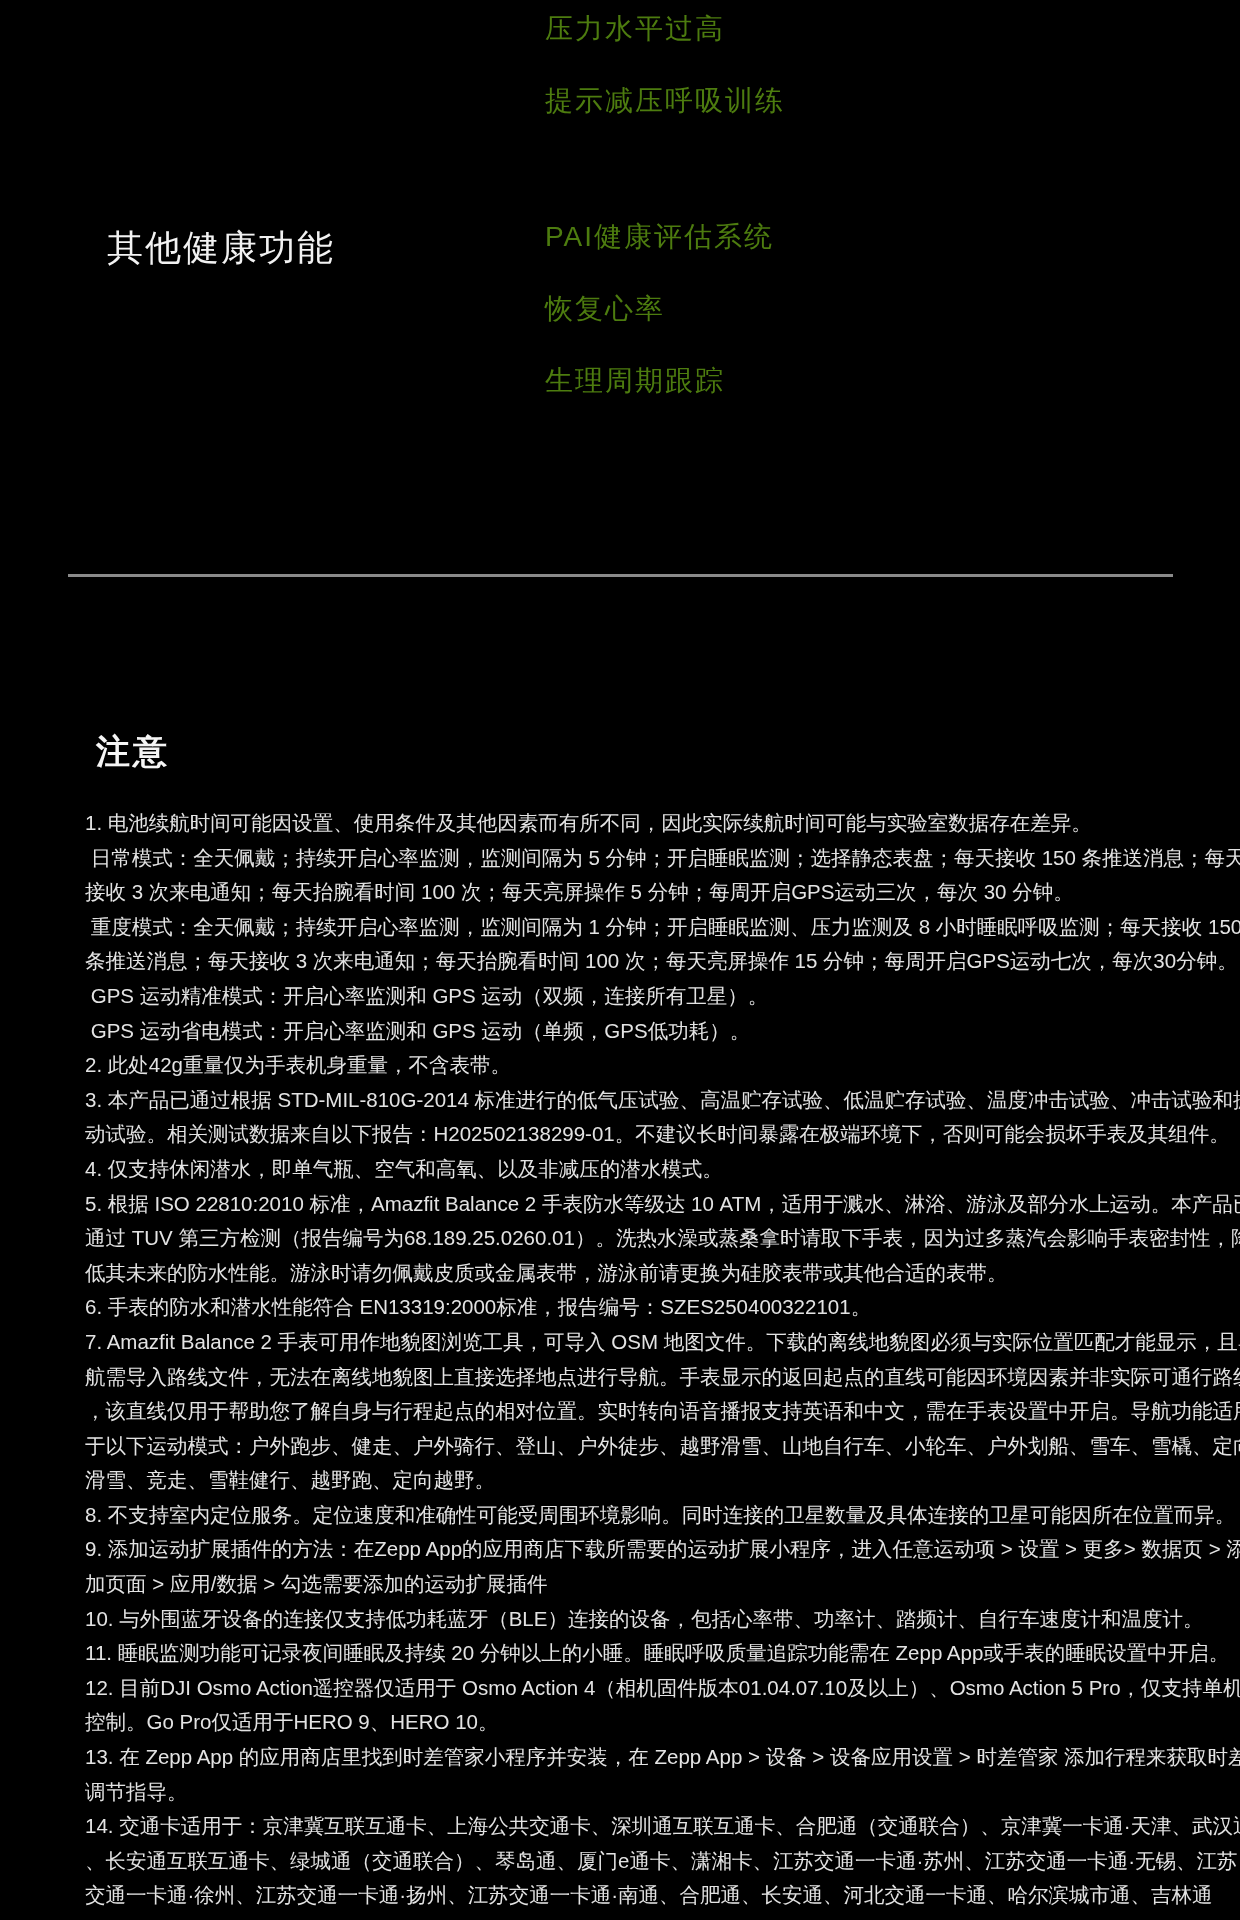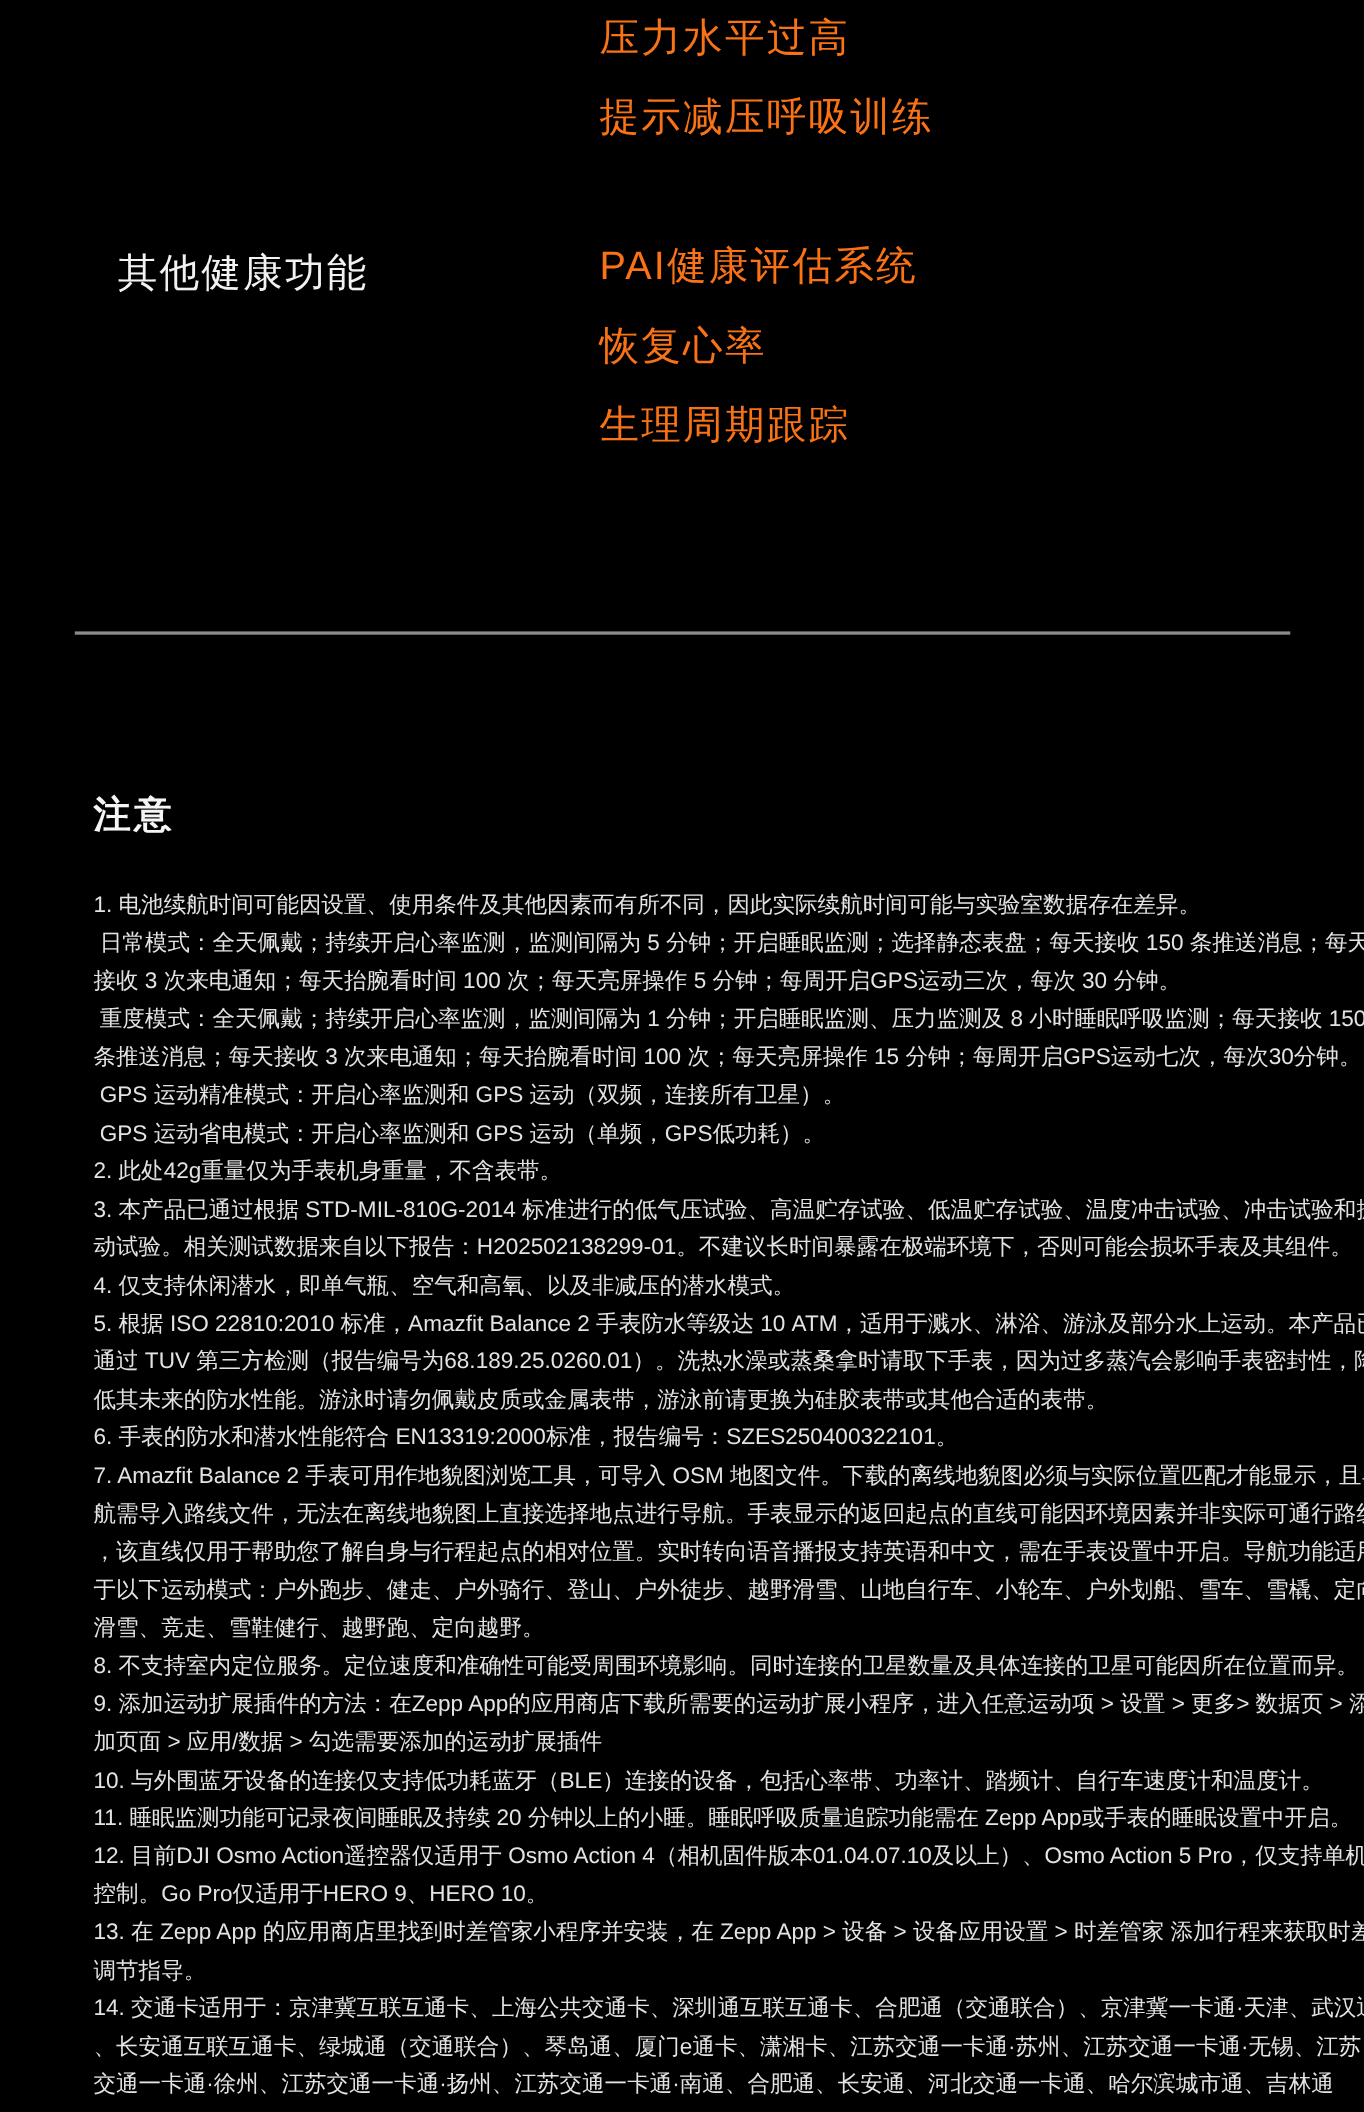--- a/index.html
+++ b/index.html
@@ -14,31 +14,31 @@
   #spec-top{position:absolute;left:0;top:0;width:1240px;}
   .spec-row{position:absolute;left:0;width:1240px;}
   .spec-label{
     position:absolute;left:107px;top:6px;
     font-size:36px;letter-spacing:2px;font-weight:500;color:#f2f2f2;
     white-space:pre;
   }
   .spec-values{position:absolute;left:545px;top:0;}
   .spec-value{
     height:72px;
-    font-size:36px;letter-spacing:2px;font-weight:500;color:#f97316;
+    font-size:28px;letter-spacing:2px;font-weight:500;color:#4d7c0f;
     white-space:pre;
   }
   
   #divider{
     position:absolute;left:68px;top:574px;
     width:1105px;height:3px;background:#8a8a8a;
   }
   
   #notice-title{
-    position:absolute;left:85px;top:718px;margin:0;
+    position:absolute;left:85px;top:718px;margin:11px;
     font-size:34px;font-weight:700;letter-spacing:3px;color:#f5f5f5;
   }
   #notes{
     position:absolute;left:85px;top:806px;width:1110px;
   }
   .note-line{
     height:34.6px;line-height:34.6px;
     font-size:20.5px;color:#e3e3e3;
     white-space:pre;letter-spacing:0px;
   }

